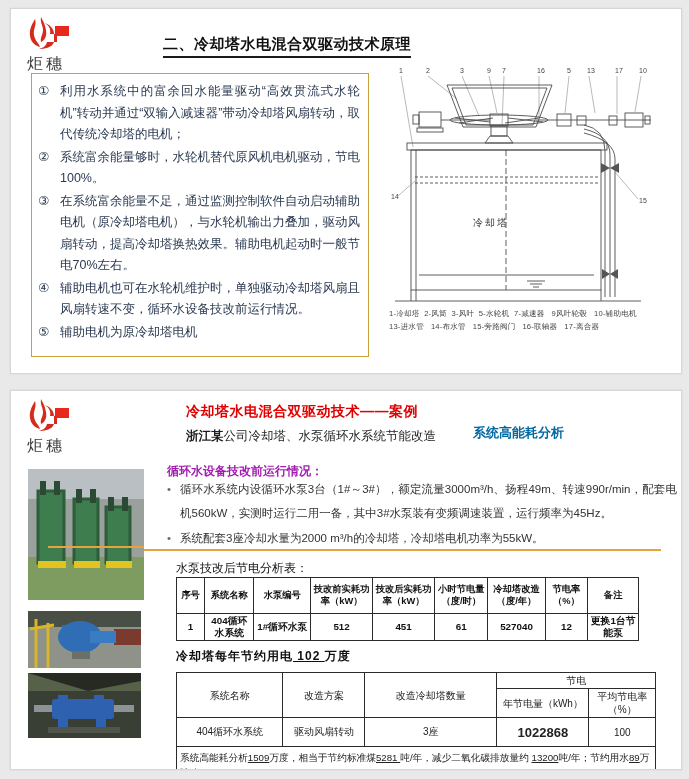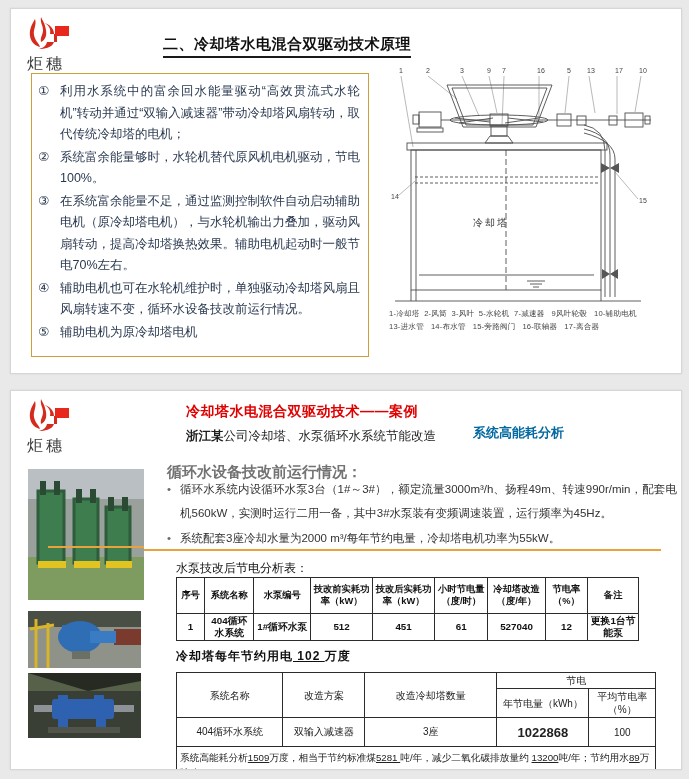--- a/index.html
+++ b/index.html
@@ -44,21 +44,21 @@
   .dln{stroke:#8a8a8a;stroke-width:.6;}
   .dk{stroke:#4c4c4c;fill:none;stroke-width:.9;}
   .dkf{fill:#555;stroke:none;}
   .towerlabel{font-size:10px;fill:#333;letter-spacing:2px;}
 
   
   .s2-title{position:absolute;left:175px;top:12px;font-size:14px;font-weight:bold;color:#e00000;letter-spacing:.5px;}
   .s2-sub{position:absolute;left:175px;top:37px;font-size:12.5px;color:#1d1d1d;}
   .s2-sub b{font-weight:bold;}
   .s2-right-heading{position:absolute;left:462px;top:33px;font-size:13px;font-weight:bold;color:#0369a1;}
-  .s2-section{position:absolute;left:156px;top:72px;font-size:15px;font-weight:bold;color:#737373;}
+  .s2-section{position:absolute;left:156px;top:72px;font-size:12px;font-weight:bold;color:#a21caf;}
   .s2-bullets{position:absolute;left:156px;top:86px;width:510px;}
   .s2-bullets .bl{display:flex;font-size:11.5px;line-height:2.12;color:#333;text-align:justify;}
   .s2-bullets .bl .mk{flex:0 0 13px;color:#666;}
 
   .orange-line{position:absolute;left:58px;top:158px;width:592px;height:2px;background:#e8a33d;}
 
   .photo{position:absolute;left:17px;}
   .photo svg{display:block;}
   #photo1{top:78px;}
   #photo2{top:220px;}
@@ -227,21 +227,21 @@
   <div class="s2-right-heading">系统高能耗分析</div>
   <div class="s2-section">循环水设备技改前运行情况：</div>
 
   <div class="s2-bullets">
     <div class="bl">
       <span class="mk">•</span>
       <span class="tx">循环水系统内设循环水泵3台（1#～3#），额定流量3000m³/h、扬程49m、转速990r/min，配套电机560kW，实测时运行二用一备，其中3#水泵装有变频调速装置，运行频率为45Hz。</span>
     </div>
     <div class="bl">
       <span class="mk">•</span>
-      <span class="tx">系统配套3座冷却水量为2000 m³/每年节约电量，冷却塔电机功率为55kW。</span>
+      <span class="tx">系统配套3座冷却水量为2000 m³/h的冷却塔，冷却塔电机功率为55kW。</span>
     </div>
   </div>
 
   <div class="orange-line"></div>
 
   <div class="photo" id="photo1">
     <svg width="116" height="131" viewBox="0 0 116 131">
       <rect width="116" height="131" fill="#b9bfc2"></rect>
       <rect x="0" y="88" width="116" height="43" fill="#7e9c60"></rect>
       <rect x="0" y="30" width="116" height="58" fill="#9aa09c"></rect>
@@ -336,21 +336,21 @@
       <th rowspan="2" style="width:82px">改造方案</th>
       <th rowspan="2" style="width:136px">改造冷却塔数量</th>
       <th colspan="2">节电</th>
     </tr>
     <tr>
       <th style="width:90px">年节电量（kWh）</th>
       <th style="width:64px">平均节电率（%）</th>
     </tr>
     <tr class="drow">
       <td>404循环水系统</td>
-      <td>双输入减速器</td>
+      <td>驱动风扇转动</td>
       <td>3座</td>
       <td class="big">1022868</td>
       <td>100</td>
     </tr>
     <tr class="frow">
       <td colspan="5"><span>系统高能耗分析</span><span class="u">1509</span><span>万度，相当于节约标准煤</span><span class="u">5281 </span><span>吨/年，减少二氧化碳排放量约 </span><span class="u">13200</span><span>吨/年；节约用水</span><span class="u">89</span><span>万吨/年。</span></td>
     </tr>
   </tbody>
     </table>
 </div>

